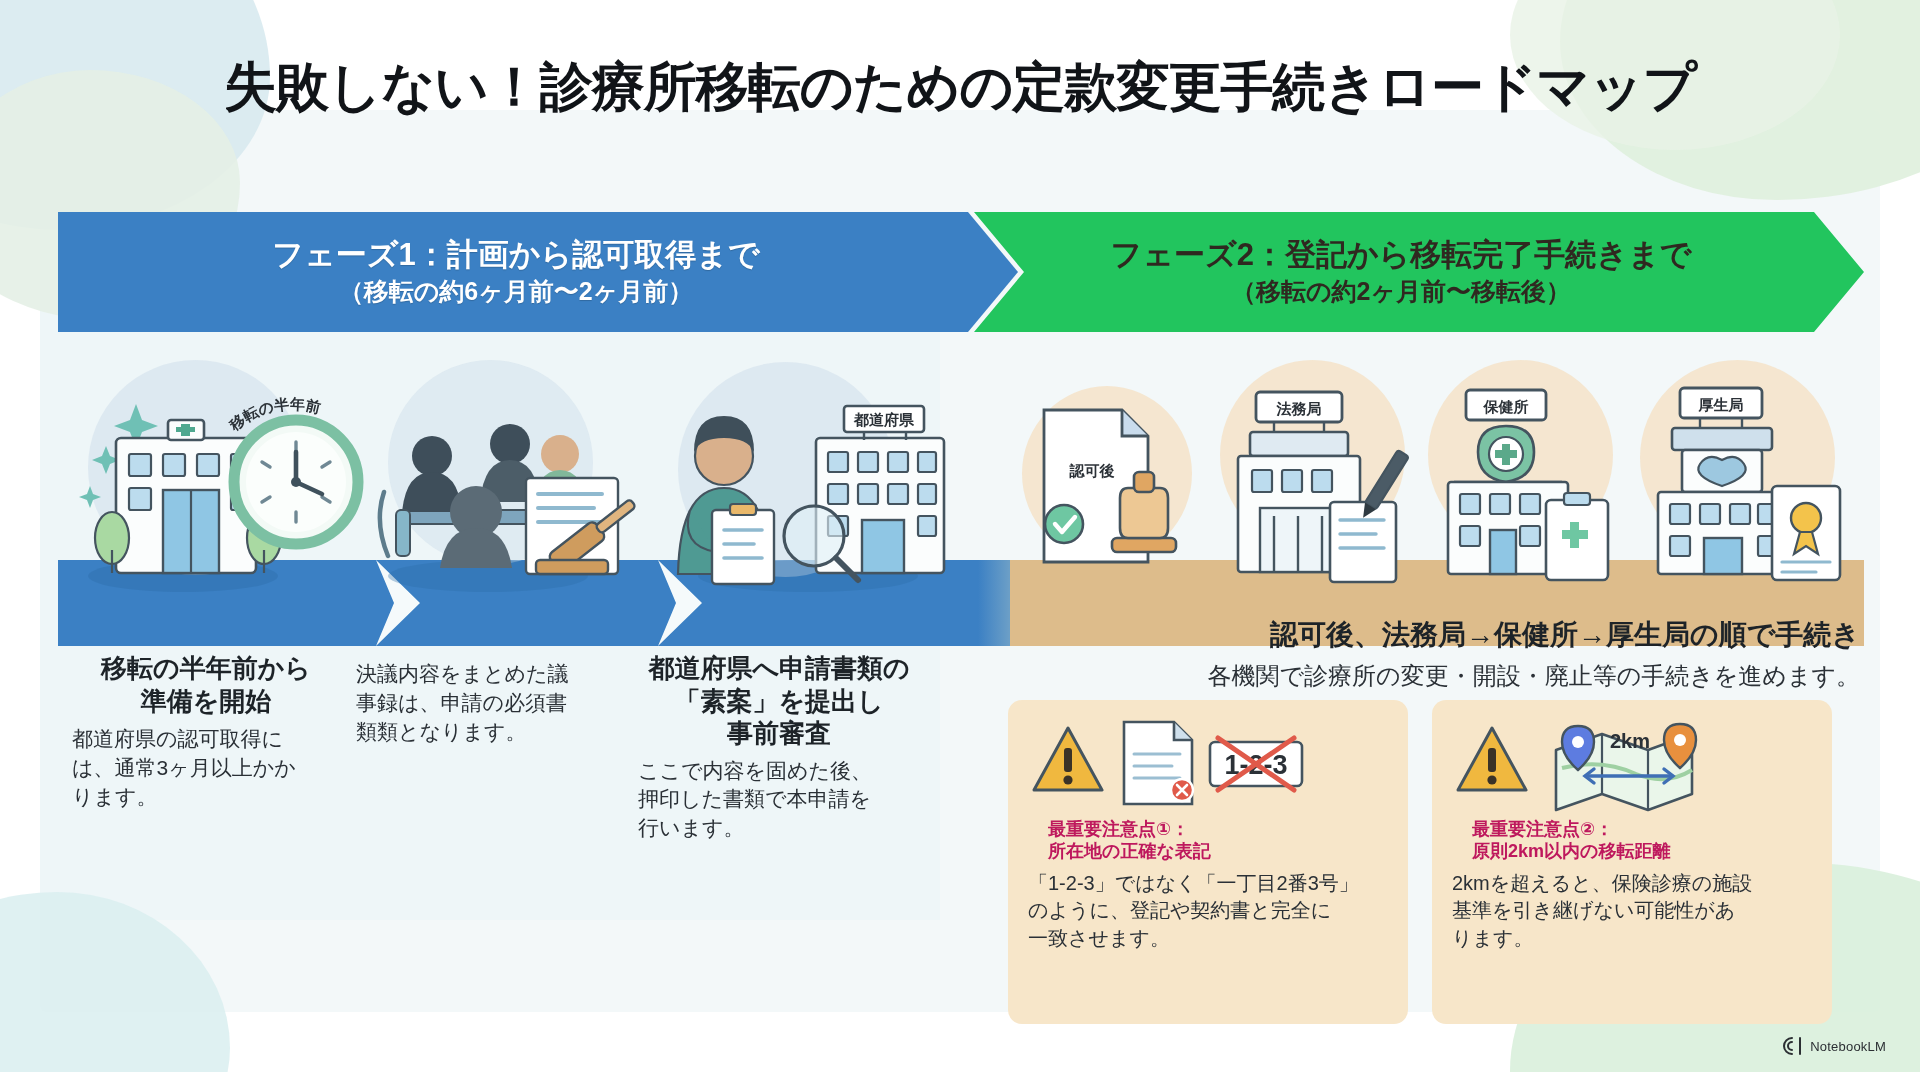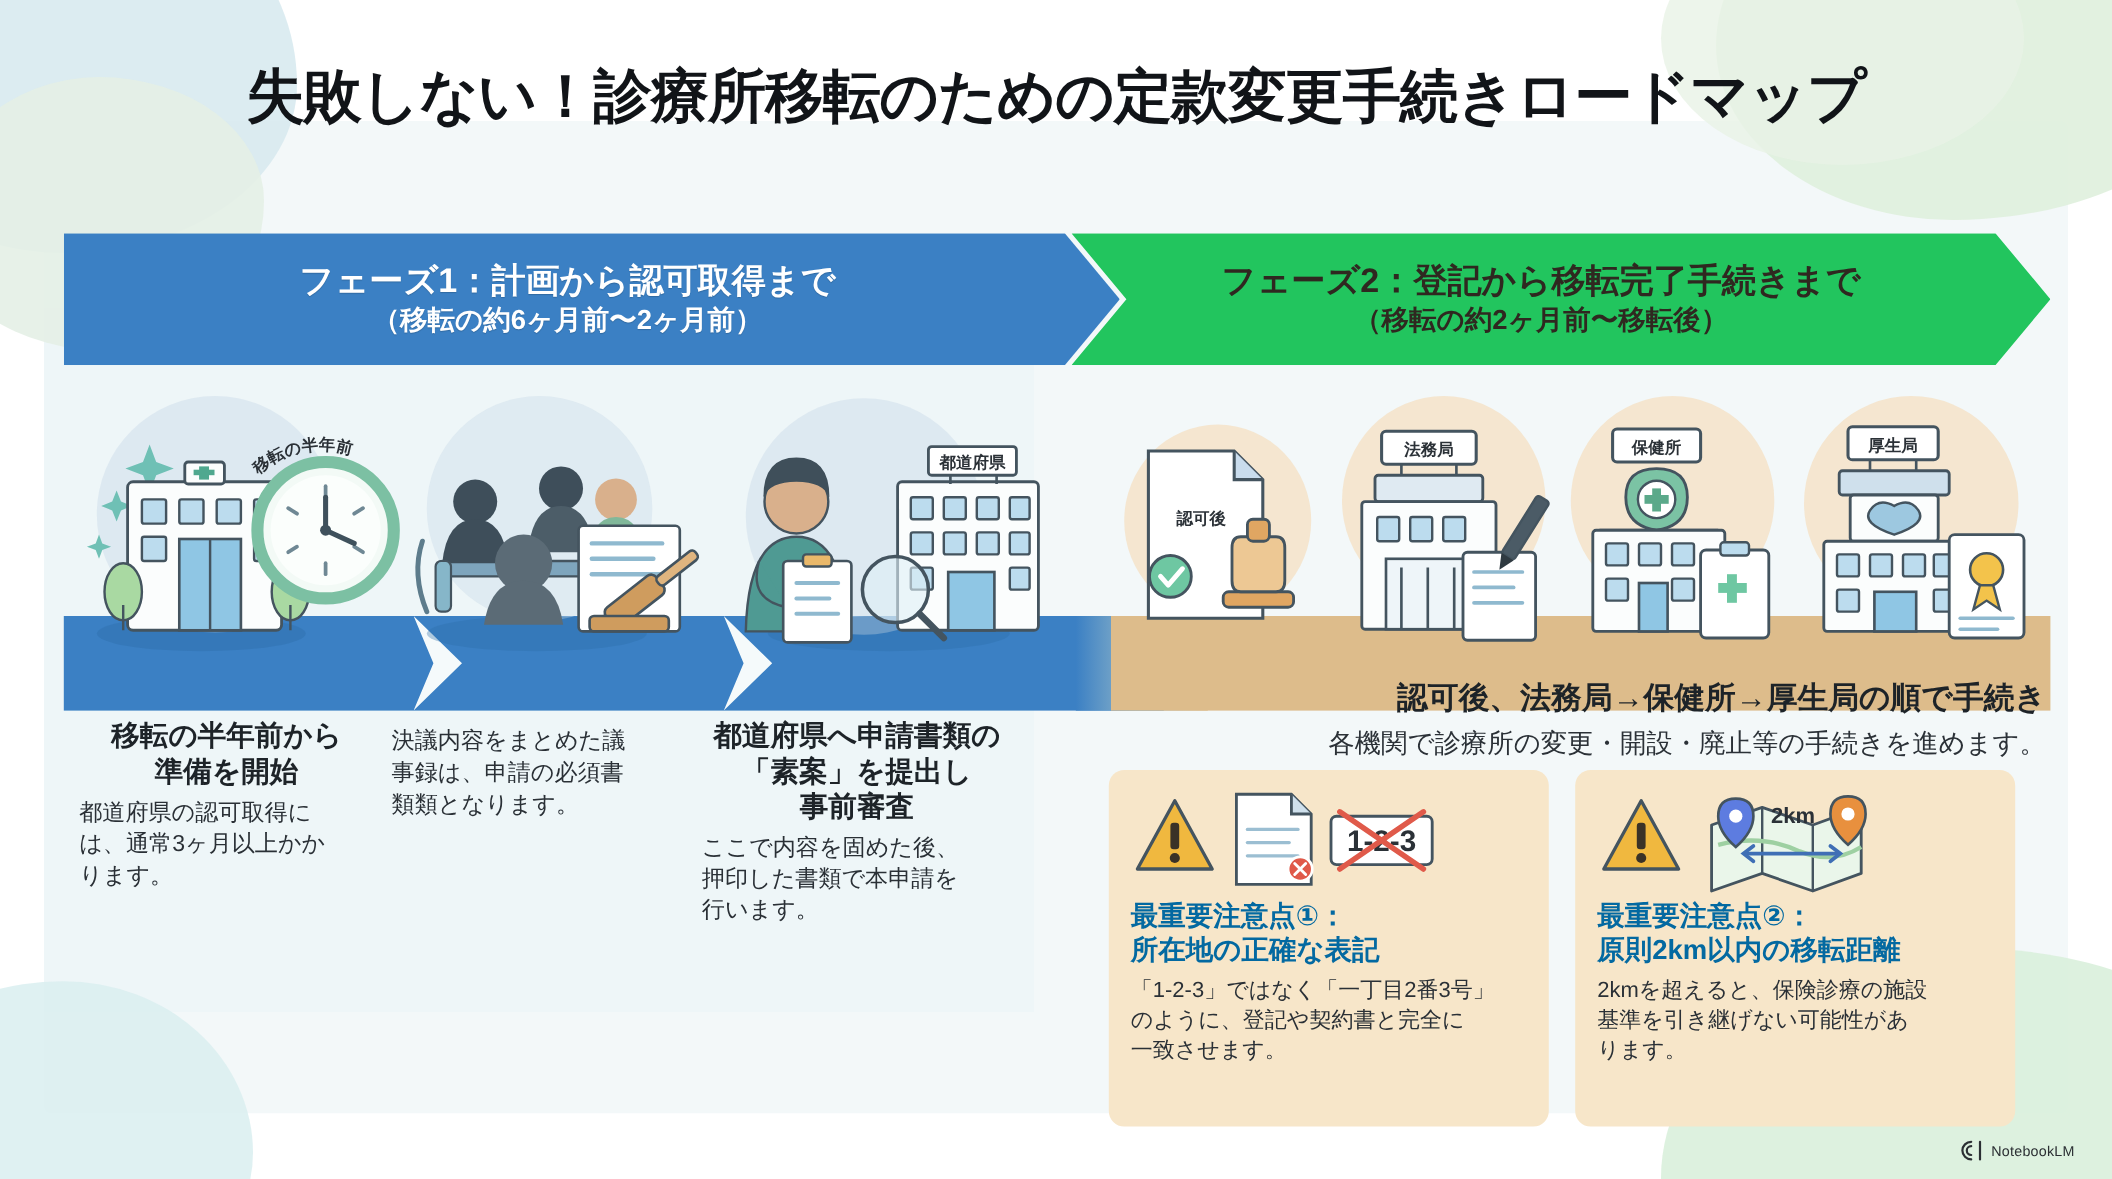--- a/index.html
+++ b/index.html
@@ -148,22 +148,22 @@
   .warn-wrap { position: absolute; left: 1008px; top: 700px; width: 860px; height: 330px; z-index: 5; }
   .warn {
     position: absolute; top: 0; width: 400px; height: 324px;
     background: #f7e6c9; border-radius: 14px;
     padding: 14px 20px 16px 20px;
   }
   .warn-1 { left: 0; }
   .warn-2 { left: 424px; }
   .warn-icons { height: 104px; position: relative; }
   .warn-head {
-    font-size: 25px; font-weight: 700; line-height: 1.24;
-    color: #0369a1; white-space: pre-line;
+    font-size: 18px; font-weight: 700; line-height: 1.24;
+    color: #be185d; white-space: pre-line; margin-left: 20px;
   }
   .warn-body {
     margin-top: 7px; font-size: 20px; line-height: 1.38;
     color: #2a3036; white-space: pre-line;
   }
 
   
   .watermark {
     position: absolute; right: 34px; bottom: 16px; z-index: 9;
     display: flex; align-items: center; gap: 7px;

